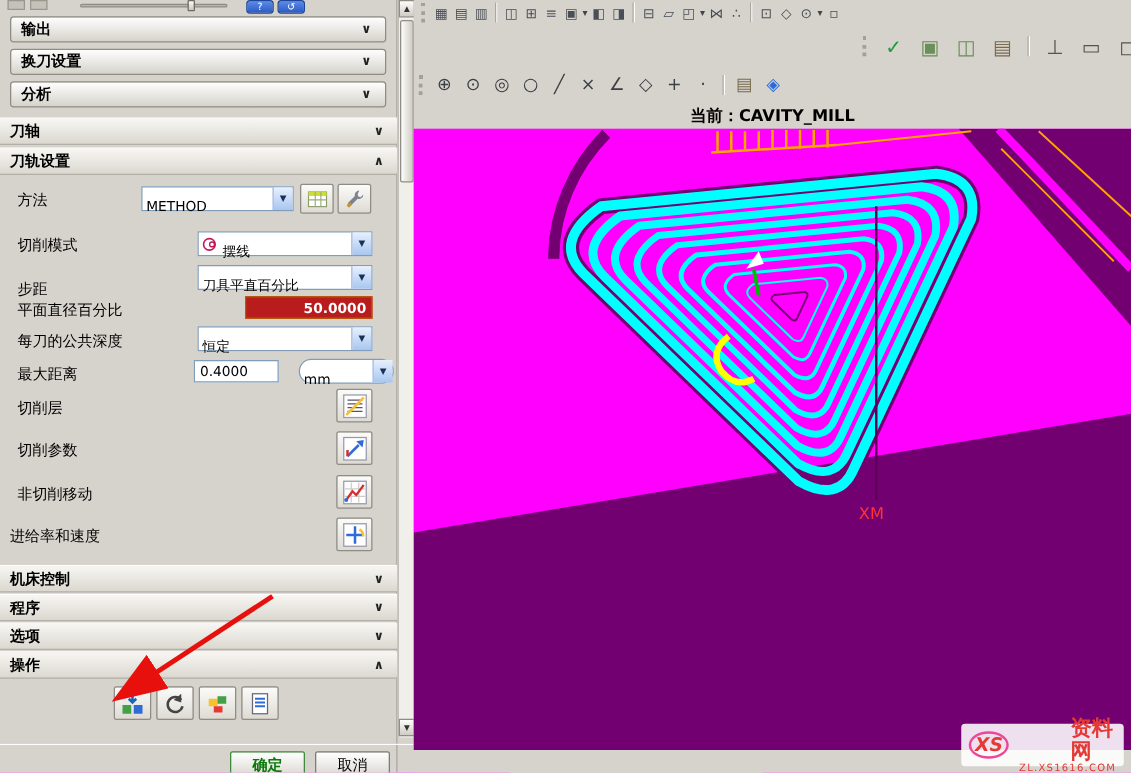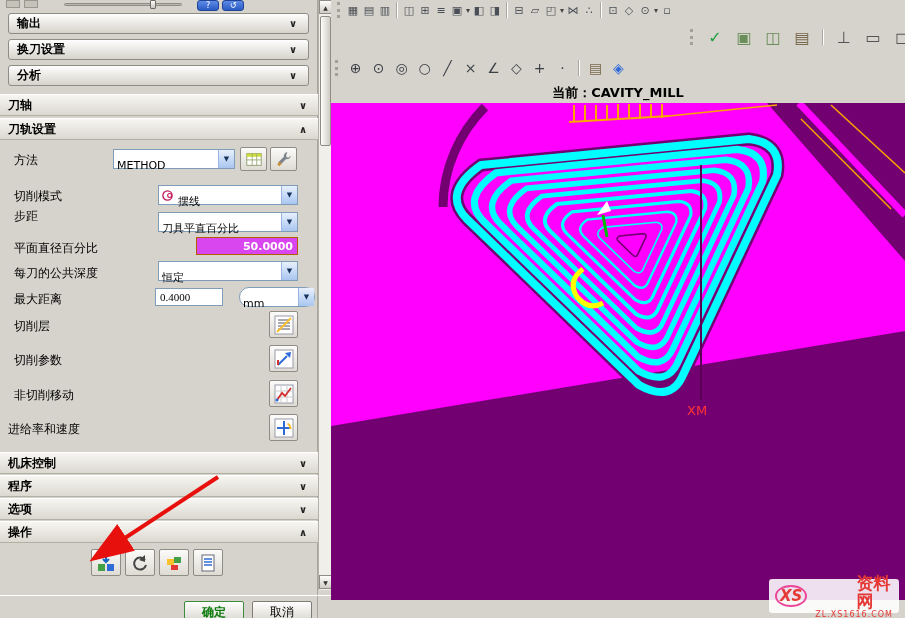--- a/index.html
+++ b/index.html
@@ -20,21 +20,21 @@
   .secbar .lbl{font-weight:bold;font-size:12px;flex:1;}
   .rowlbl{font-size:12px;white-space:nowrap;}
   .combo{height:20px;background:#fff;border:1px solid #7f9db9;display:flex;align-items:center;}
   .combo .cicon{width:16px;display:flex;align-items:center;justify-content:center;}
   .combo .ctext{flex:1;font-size:11px;padding:0 3px;white-space:nowrap;overflow:hidden;margin-top:12px;}
   .combo .carrow{width:15px;height:100%;background:linear-gradient(#e7f0fd,#a9c6f0);
                  border-left:1px solid #9ab4e4;display:flex;align-items:center;
                  justify-content:center;font-size:7px;color:#16325c;}
   .field{height:18px;border:1px solid #7f9db9;background:#fff;font-size:11px;display:flex;
          align-items:center;padding:0 4px;}
-  .hl{background:#d946ef;border:1px solid #b35c00;color:#fff;font-weight:bold;
+  .hl{background:#b91c1c;border:1px solid #b35c00;color:#fff;font-weight:bold;
       justify-content:flex-end;}
   .iconbtn{border:1px solid #8f8c85;border-radius:2px;background:linear-gradient(#fbfbfa,#dedbd3);
            display:flex;align-items:center;justify-content:center;cursor:pointer;}
   .wbtn{width:60px;height:22px;border:1px solid #7f7c75;border-radius:2px;
         background:linear-gradient(#ffffff,#d8d5cd);font-size:12px;display:flex;
         align-items:center;justify-content:center;}
   .ok{color:#0a7a0a;font-weight:bold;border-color:#3c8c3c;}
   #footline{left:0;top:595px;width:331px;height:1px;background:#b3b0a8;border-bottom:1px solid #fff;}
 
   
@@ -143,39 +143,39 @@
       <span class="cicon">
         <svg width="13" height="13" viewBox="0 0 14 14">
           <circle cx="7" cy="7" r="5" fill="none" stroke="#c2185b" stroke-width="1.4"></circle>
           <circle cx="9.3" cy="7" r="2.1" fill="none" stroke="#c2185b" stroke-width="1.2"></circle>
         </svg>
       </span>
       <span class="ctext">摆线</span>
       <span class="carrow">▼</span>
     </div>
 
-    <span class="abs rowlbl" style="left:14px;top:208px;">步距</span>
+    <span class="abs rowlbl" style="left:14px;top:223px;">步距</span>
     <div class="abs combo" style="left:158px;top:212px;width:140px;">
       <span class="ctext">刀具平直百分比</span>
       <span class="carrow">▼</span>
     </div>
 
     <span class="abs rowlbl" style="left:14px;top:240px;">平面直径百分比</span>
     <div class="abs field hl" style="left:196px;top:237px;width:102px;">
       <span>50.0000</span>
     </div>
 
     <span class="abs rowlbl" style="left:14px;top:265px;">每刀的公共深度</span>
     <div class="abs combo" style="left:158px;top:261px;width:140px;">
       <span class="ctext">恒定</span>
       <span class="carrow">▼</span>
     </div>
 
     <span class="abs rowlbl" style="left:14px;top:291px;">最大距离</span>
-    <div class="abs field" style="left:155px;top:288px;width:68px;font-family:Liberation Serif, serif;">
+    <div class="abs field" style="left:155px;top:288px;width:68px;">
       <span>0.4000</span>
     </div>
     <div class="abs combo" style="left:239px;top:287px;width:76px;border-radius:10px;">
       <span class="ctext">mm</span>
       <span class="carrow">▼</span>
     </div>
 
     <span class="abs rowlbl" style="left:14px;top:318px;">切削层</span>
     <div class="abs iconbtn" style="left:269px;top:311px;width:29px;height:27px;">
       <svg width="20" height="20" viewBox="0 0 20 20">

